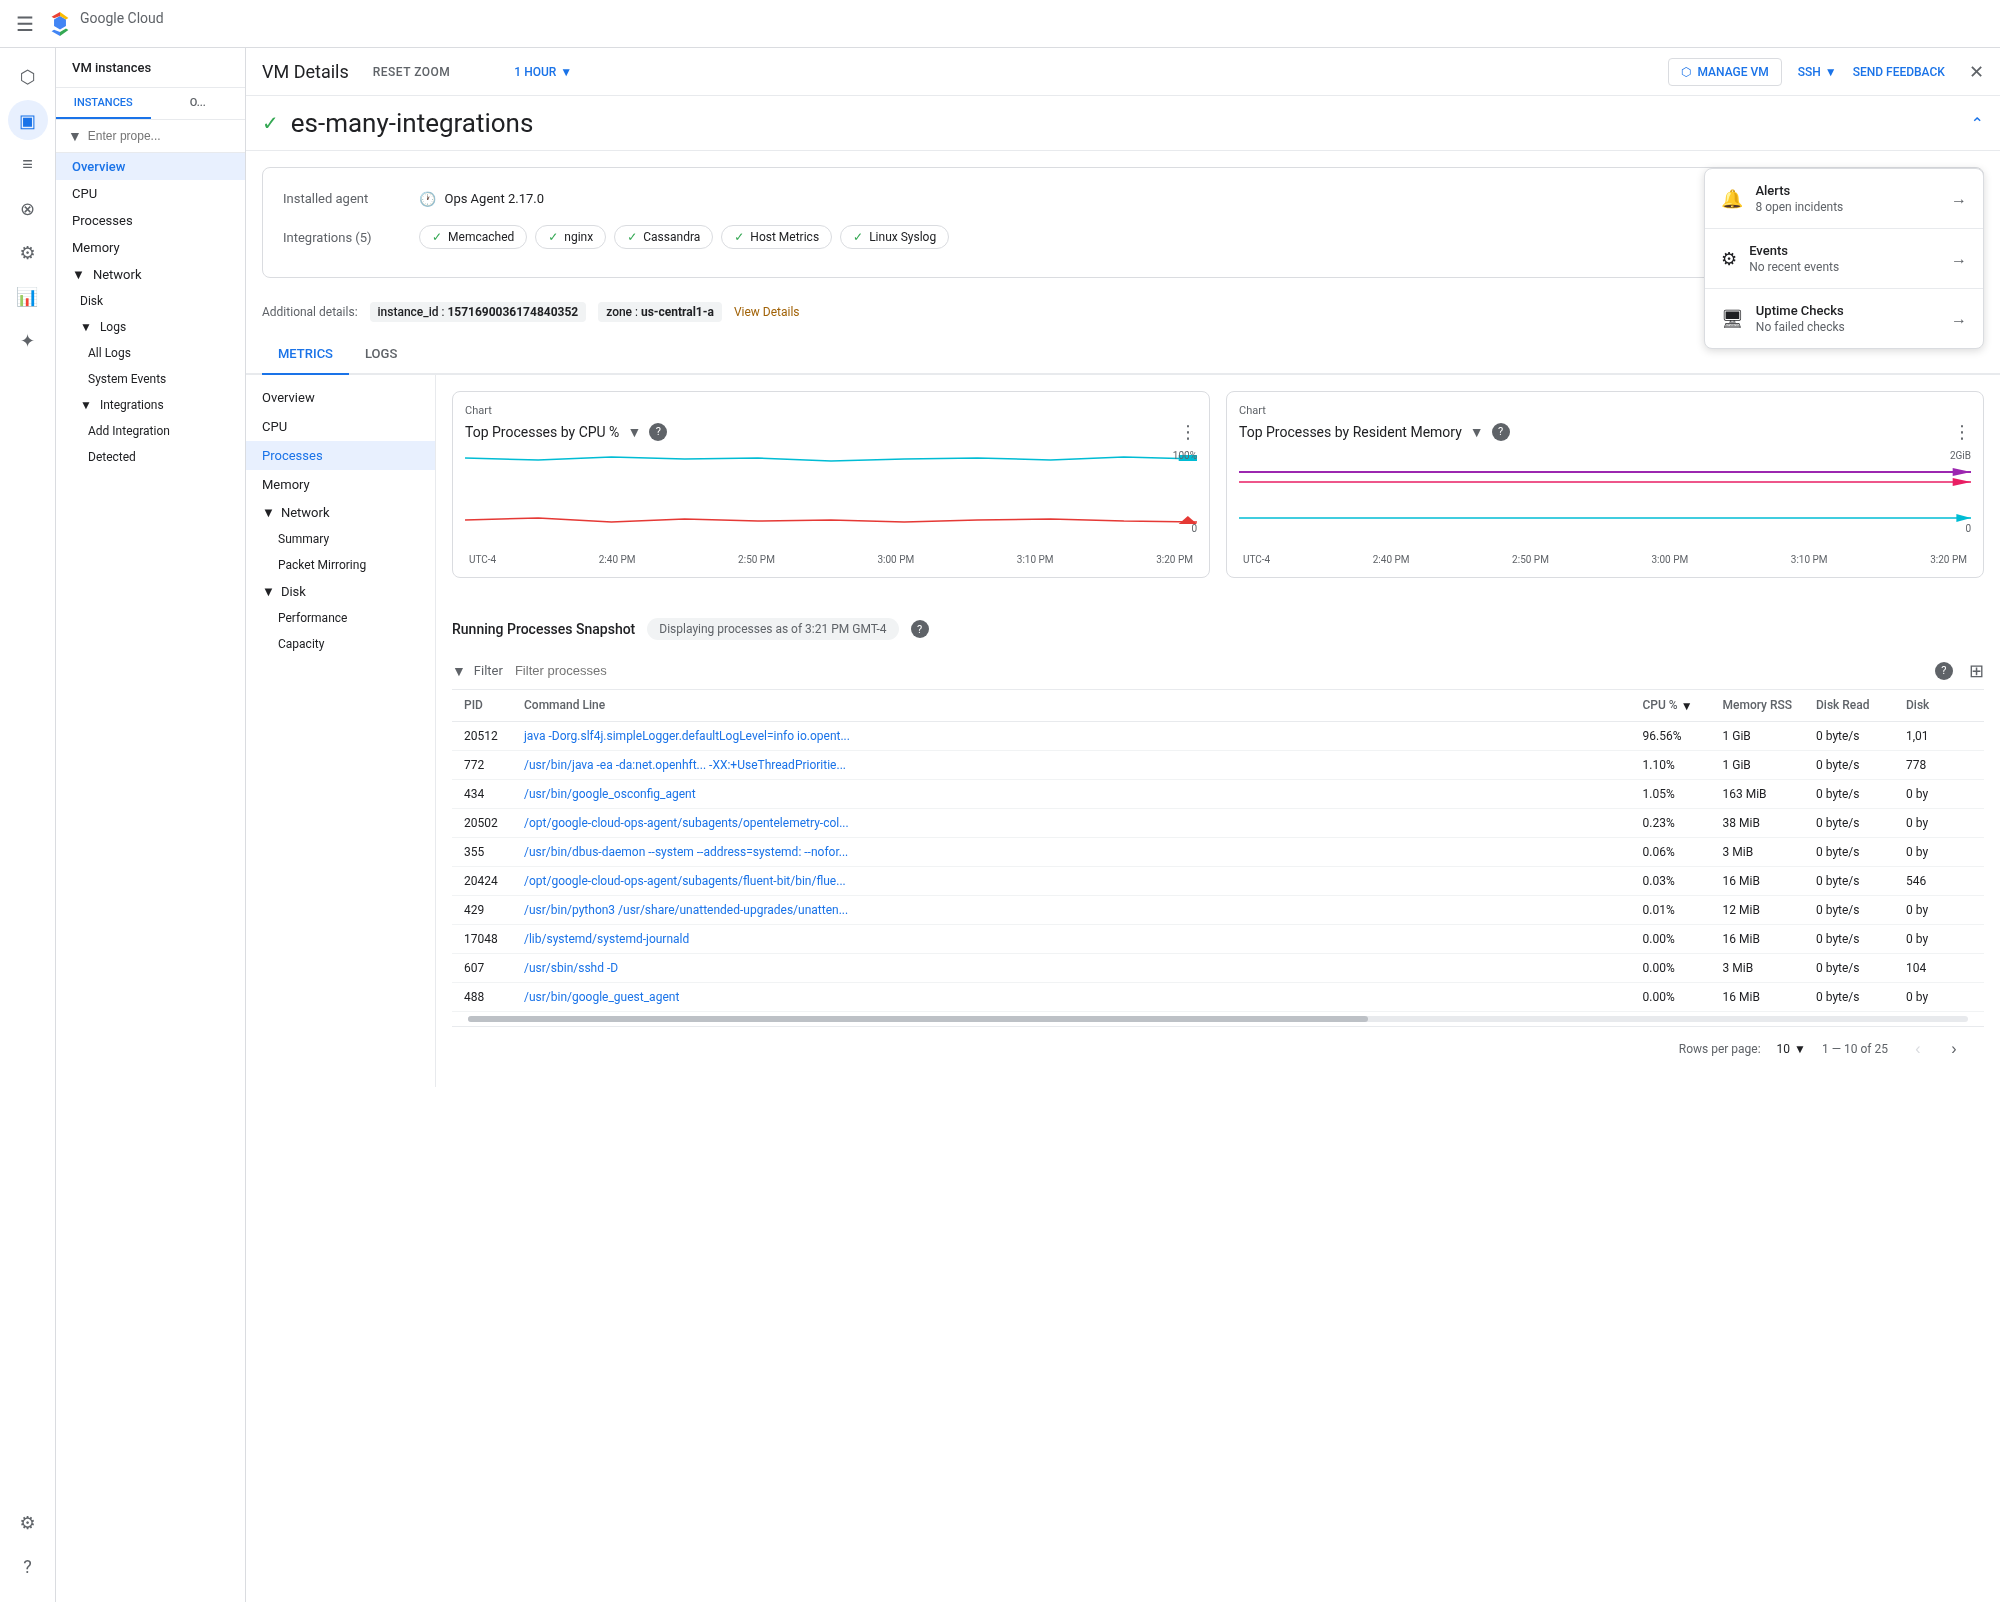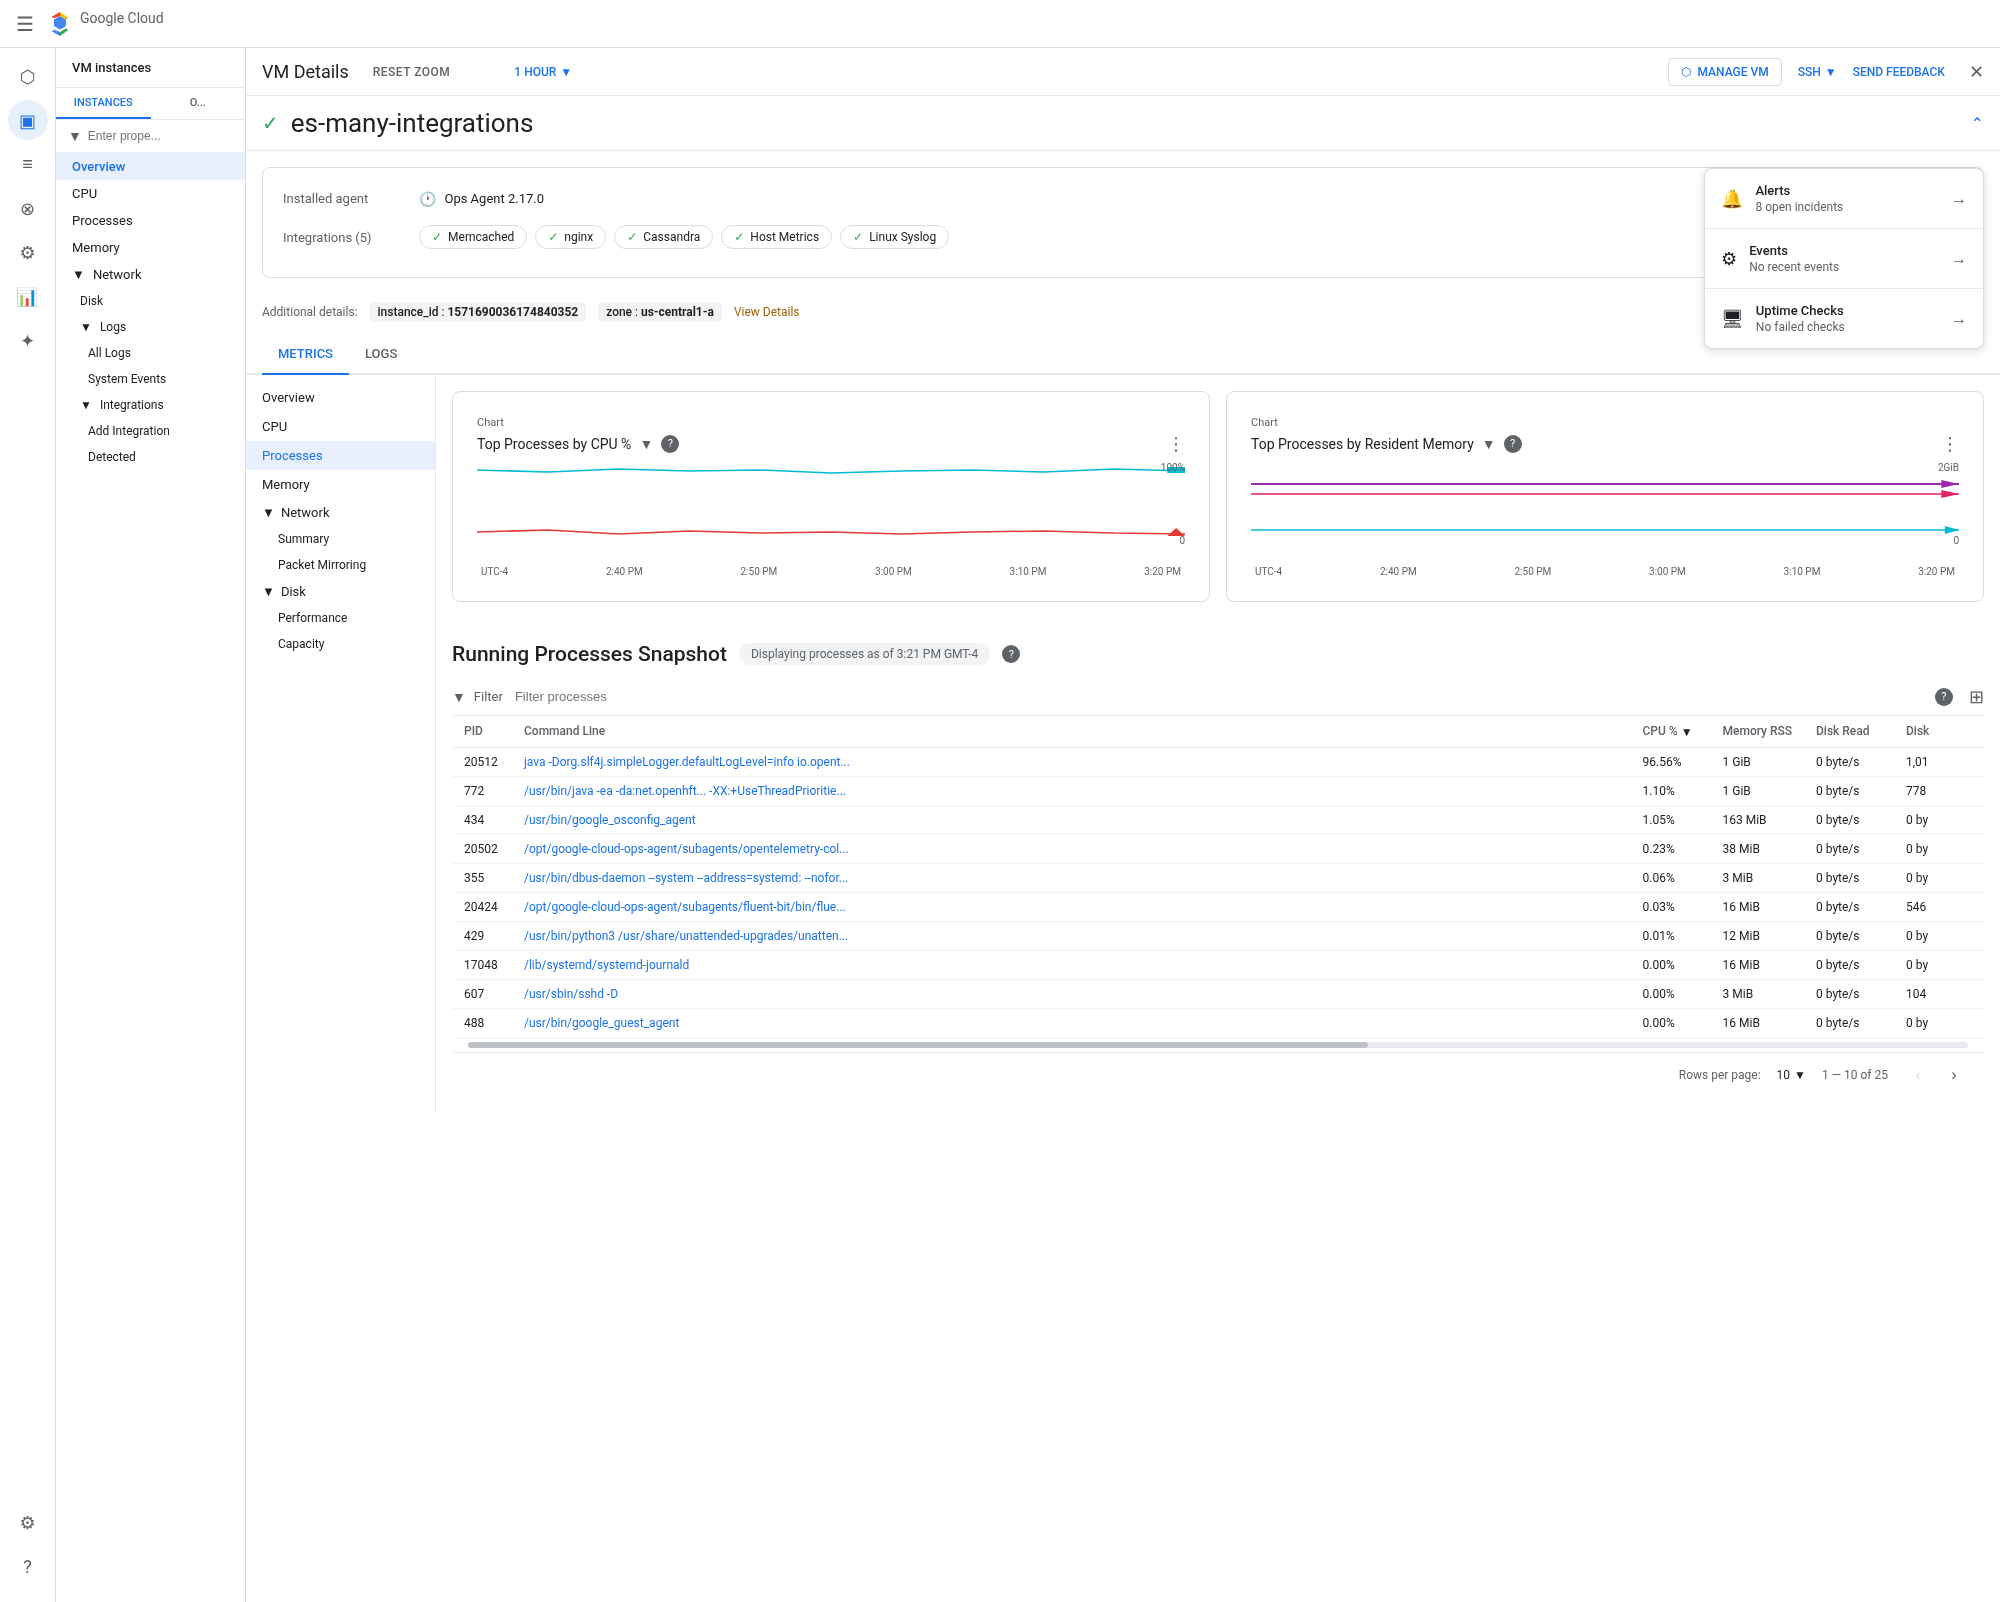--- a/index.html
+++ b/index.html
@@ -136,41 +136,41 @@
     
     .metrics-nav { width: 190px; min-width: 190px; border-right: 1px solid #e8eaed; padding-top: 8px; }
     .metrics-nav-item { padding: 7px 16px; font-size: 13px; color: #202124; cursor: pointer; }
     .metrics-nav-item.active { background: #e8f0fe; color: #1a73e8; }
     .metrics-nav-group { padding: 6px 16px; font-size: 13px; color: #202124; display: flex; align-items: center; gap: 6px; }
     .metrics-nav-sub { padding: 6px 32px; font-size: 12px; color: #202124; cursor: pointer; }
 
     
     .charts-area { flex: 1; padding: 16px; overflow: hidden; }
     .charts-row { display: flex; gap: 16px; margin-bottom: 24px; }
-    .chart-card { flex: 1; border: 1px solid #dadce0; border-radius: 8px; padding: 24px; min-height: 180px; }
+    .chart-card { flex: 1; border: 1px solid #dadce0; border-radius: 8px; padding: 12px; min-height: 180px; }
     .chart-card-header { display: flex; align-items: center; gap: 6px; margin-bottom: 4px; }
     .chart-label { font-size: 11px; color: #5f6368; }
     .chart-title-row { display: flex; align-items: center; gap: 8px; }
     .chart-title { font-size: 14px; color: #202124; font-weight: 400; }
     .chart-dropdown-icon { color: #5f6368; font-size: 14px; }
     .chart-help-icon { width: 18px; height: 18px; border-radius: 50%; background: #5f6368;
       color: #fff; font-size: 11px; display: flex; align-items: center; justify-content: center; }
     .chart-more-icon { margin-left: auto; color: #5f6368; font-size: 18px; cursor: pointer; }
     .chart-body { position: relative; height: 100px; margin-top: 8px; }
     .chart-y-label { position: absolute; right: 0; top: 0; font-size: 10px; color: #5f6368; }
     .chart-y-label-bottom { position: absolute; right: 0; bottom: 16px; font-size: 10px; color: #5f6368; }
     .chart-x-axis { display: flex; justify-content: space-between; font-size: 10px; color: #5f6368; margin-top: 4px; padding: 0 4px; }
 
     
     .chart-svg { width: 100%; height: 80px; }
 
     
     .snapshot-section { padding: 0 16px 16px; }
     .snapshot-header { display: flex; align-items: center; gap: 12px; margin-bottom: 12px; }
-    .snapshot-title { font-size: 21px; font-weight: 500; color: #202124; }
+    .snapshot-title { font-size: 14px; font-weight: 500; color: #202124; }
     .snapshot-badge { background: #f1f3f4; border-radius: 16px; padding: 4px 12px; font-size: 12px; color: #5f6368; }
     .snapshot-help { width: 18px; height: 18px; border-radius: 50%; background: #5f6368;
       color: #fff; font-size: 11px; display: flex; align-items: center; justify-content: center; }
 
     
     .filter-row { display: flex; align-items: center; gap: 8px; padding: 8px 0; border-bottom: 1px solid #e8eaed; margin-bottom: 0; }
     .filter-icon { color: #5f6368; font-size: 14px; }
     .filter-input { border: none; outline: none; font-size: 13px; flex: 1; color: #14532d; background: transparent; }
     .filter-help { width: 18px; height: 18px; border-radius: 50%; background: #5f6368;
       color: #fff; font-size: 11px; display: flex; align-items: center; justify-content: center; margin-left: auto; }

